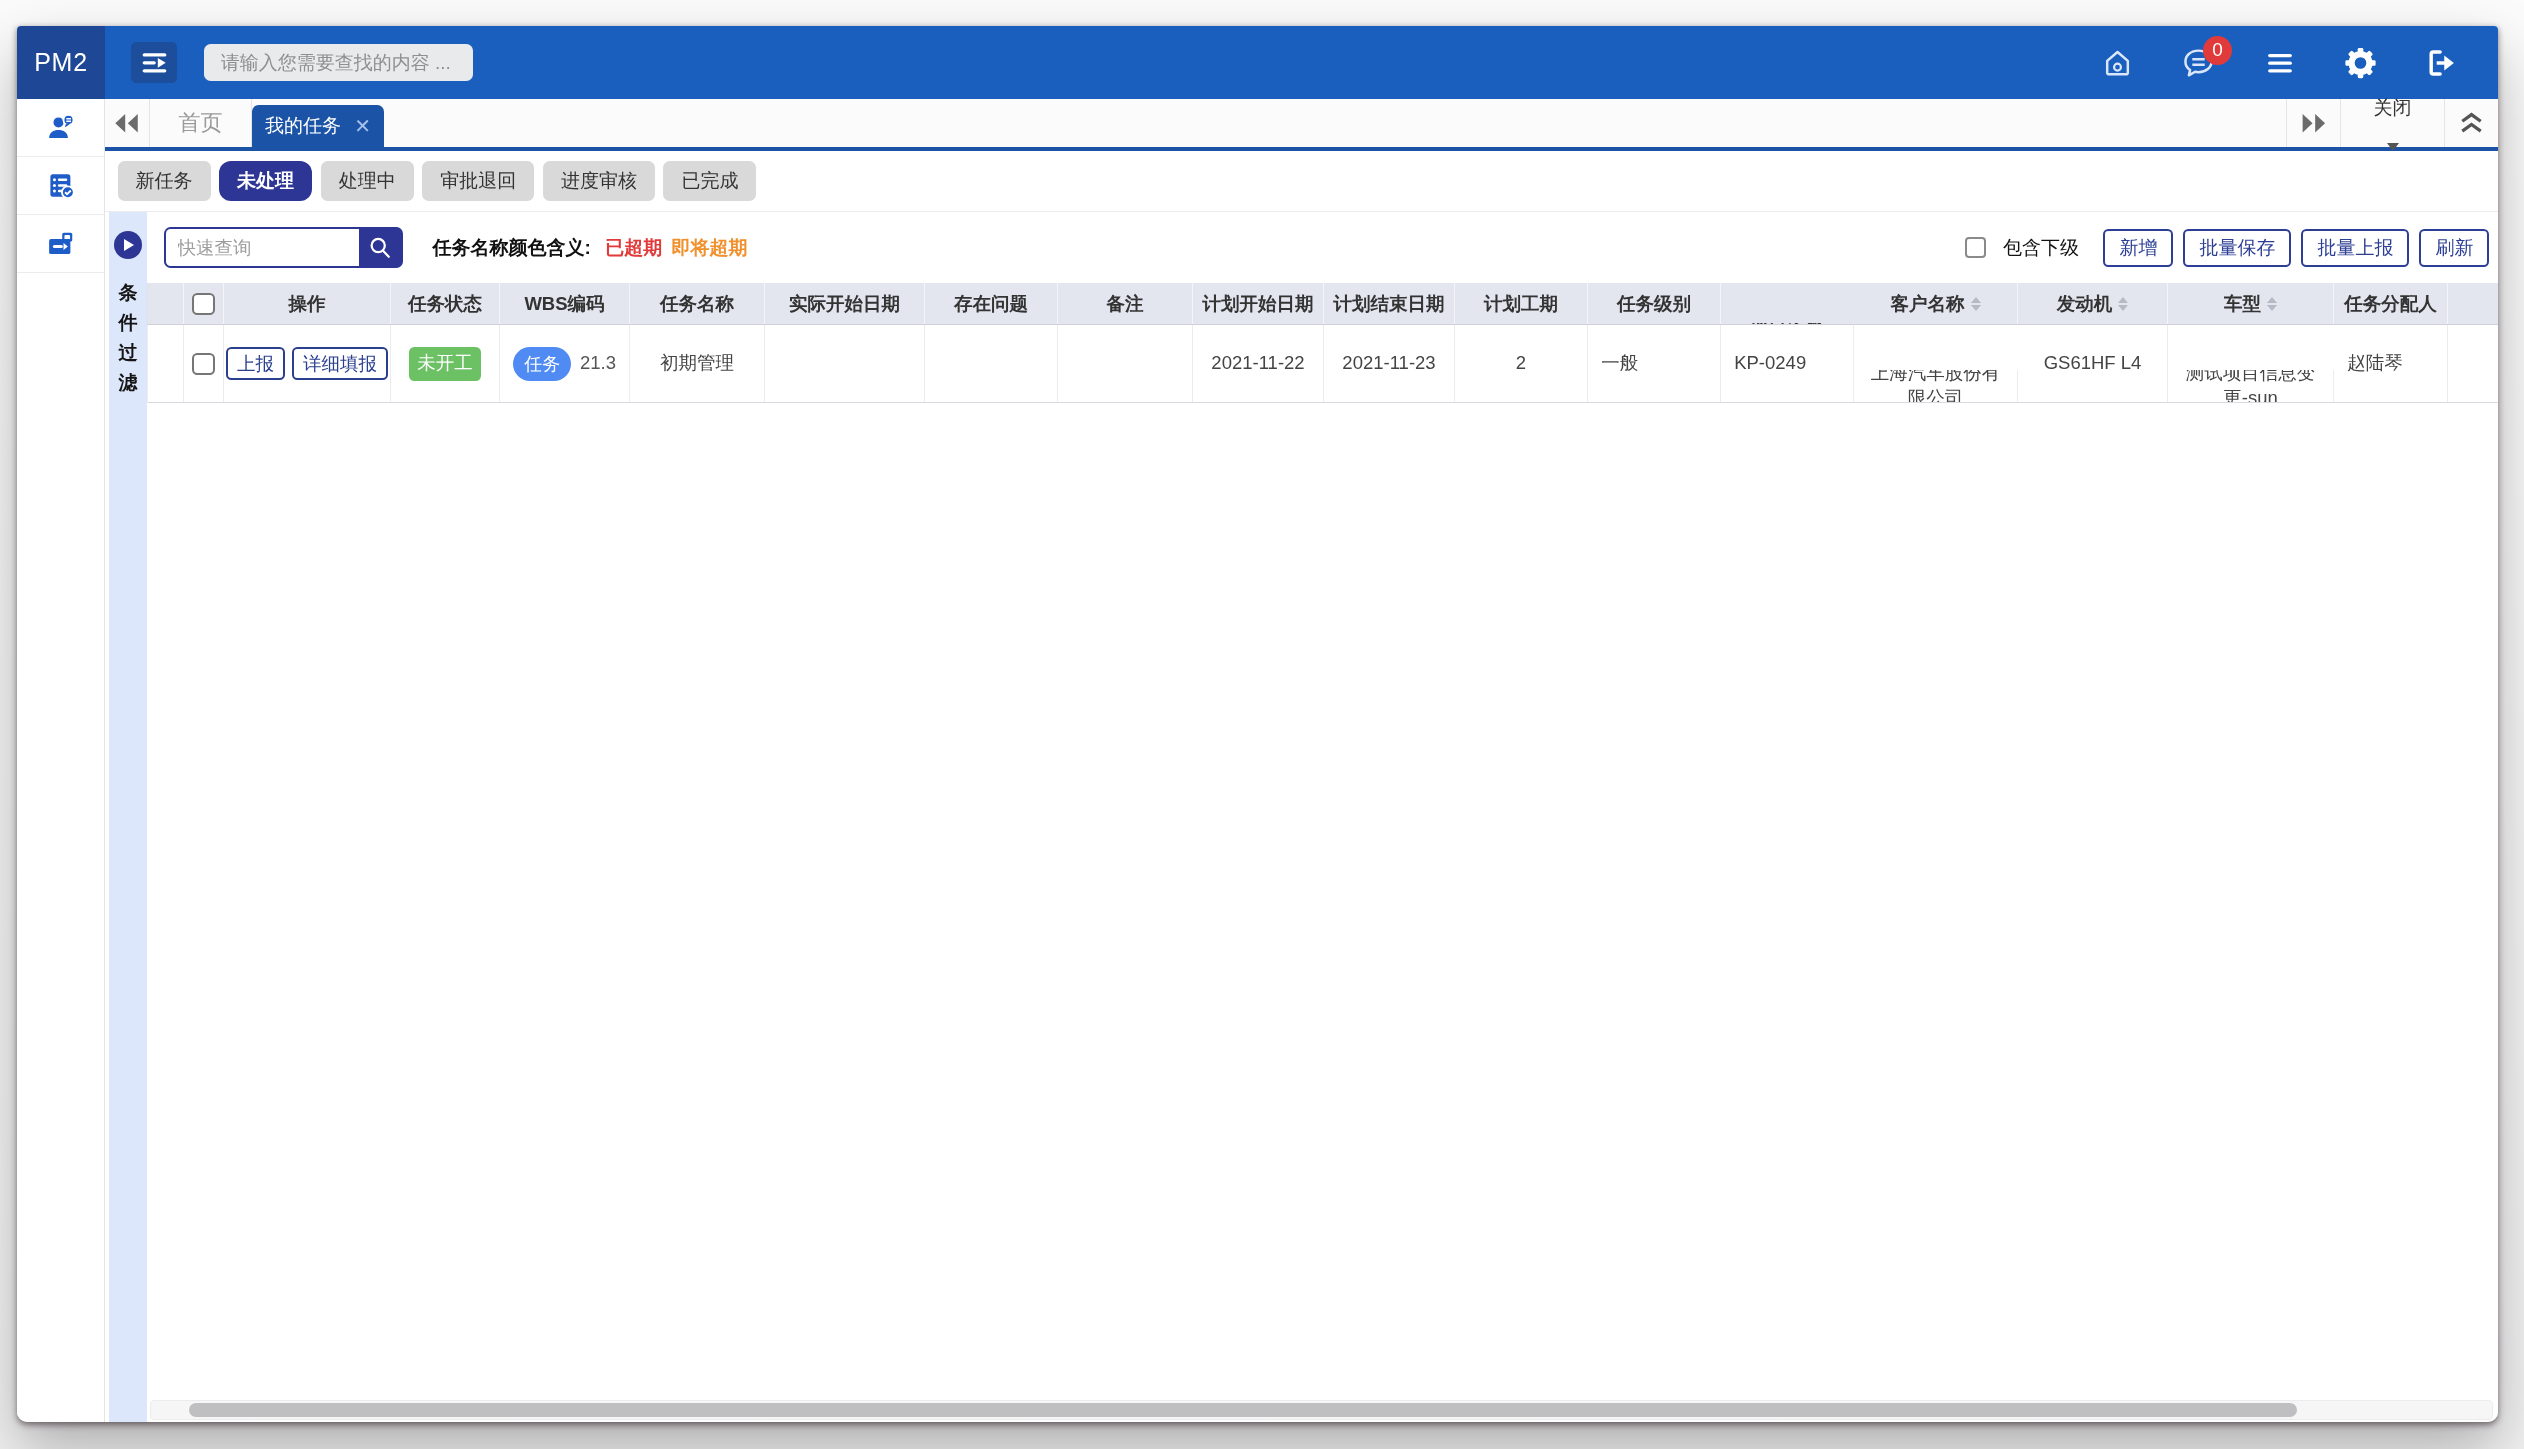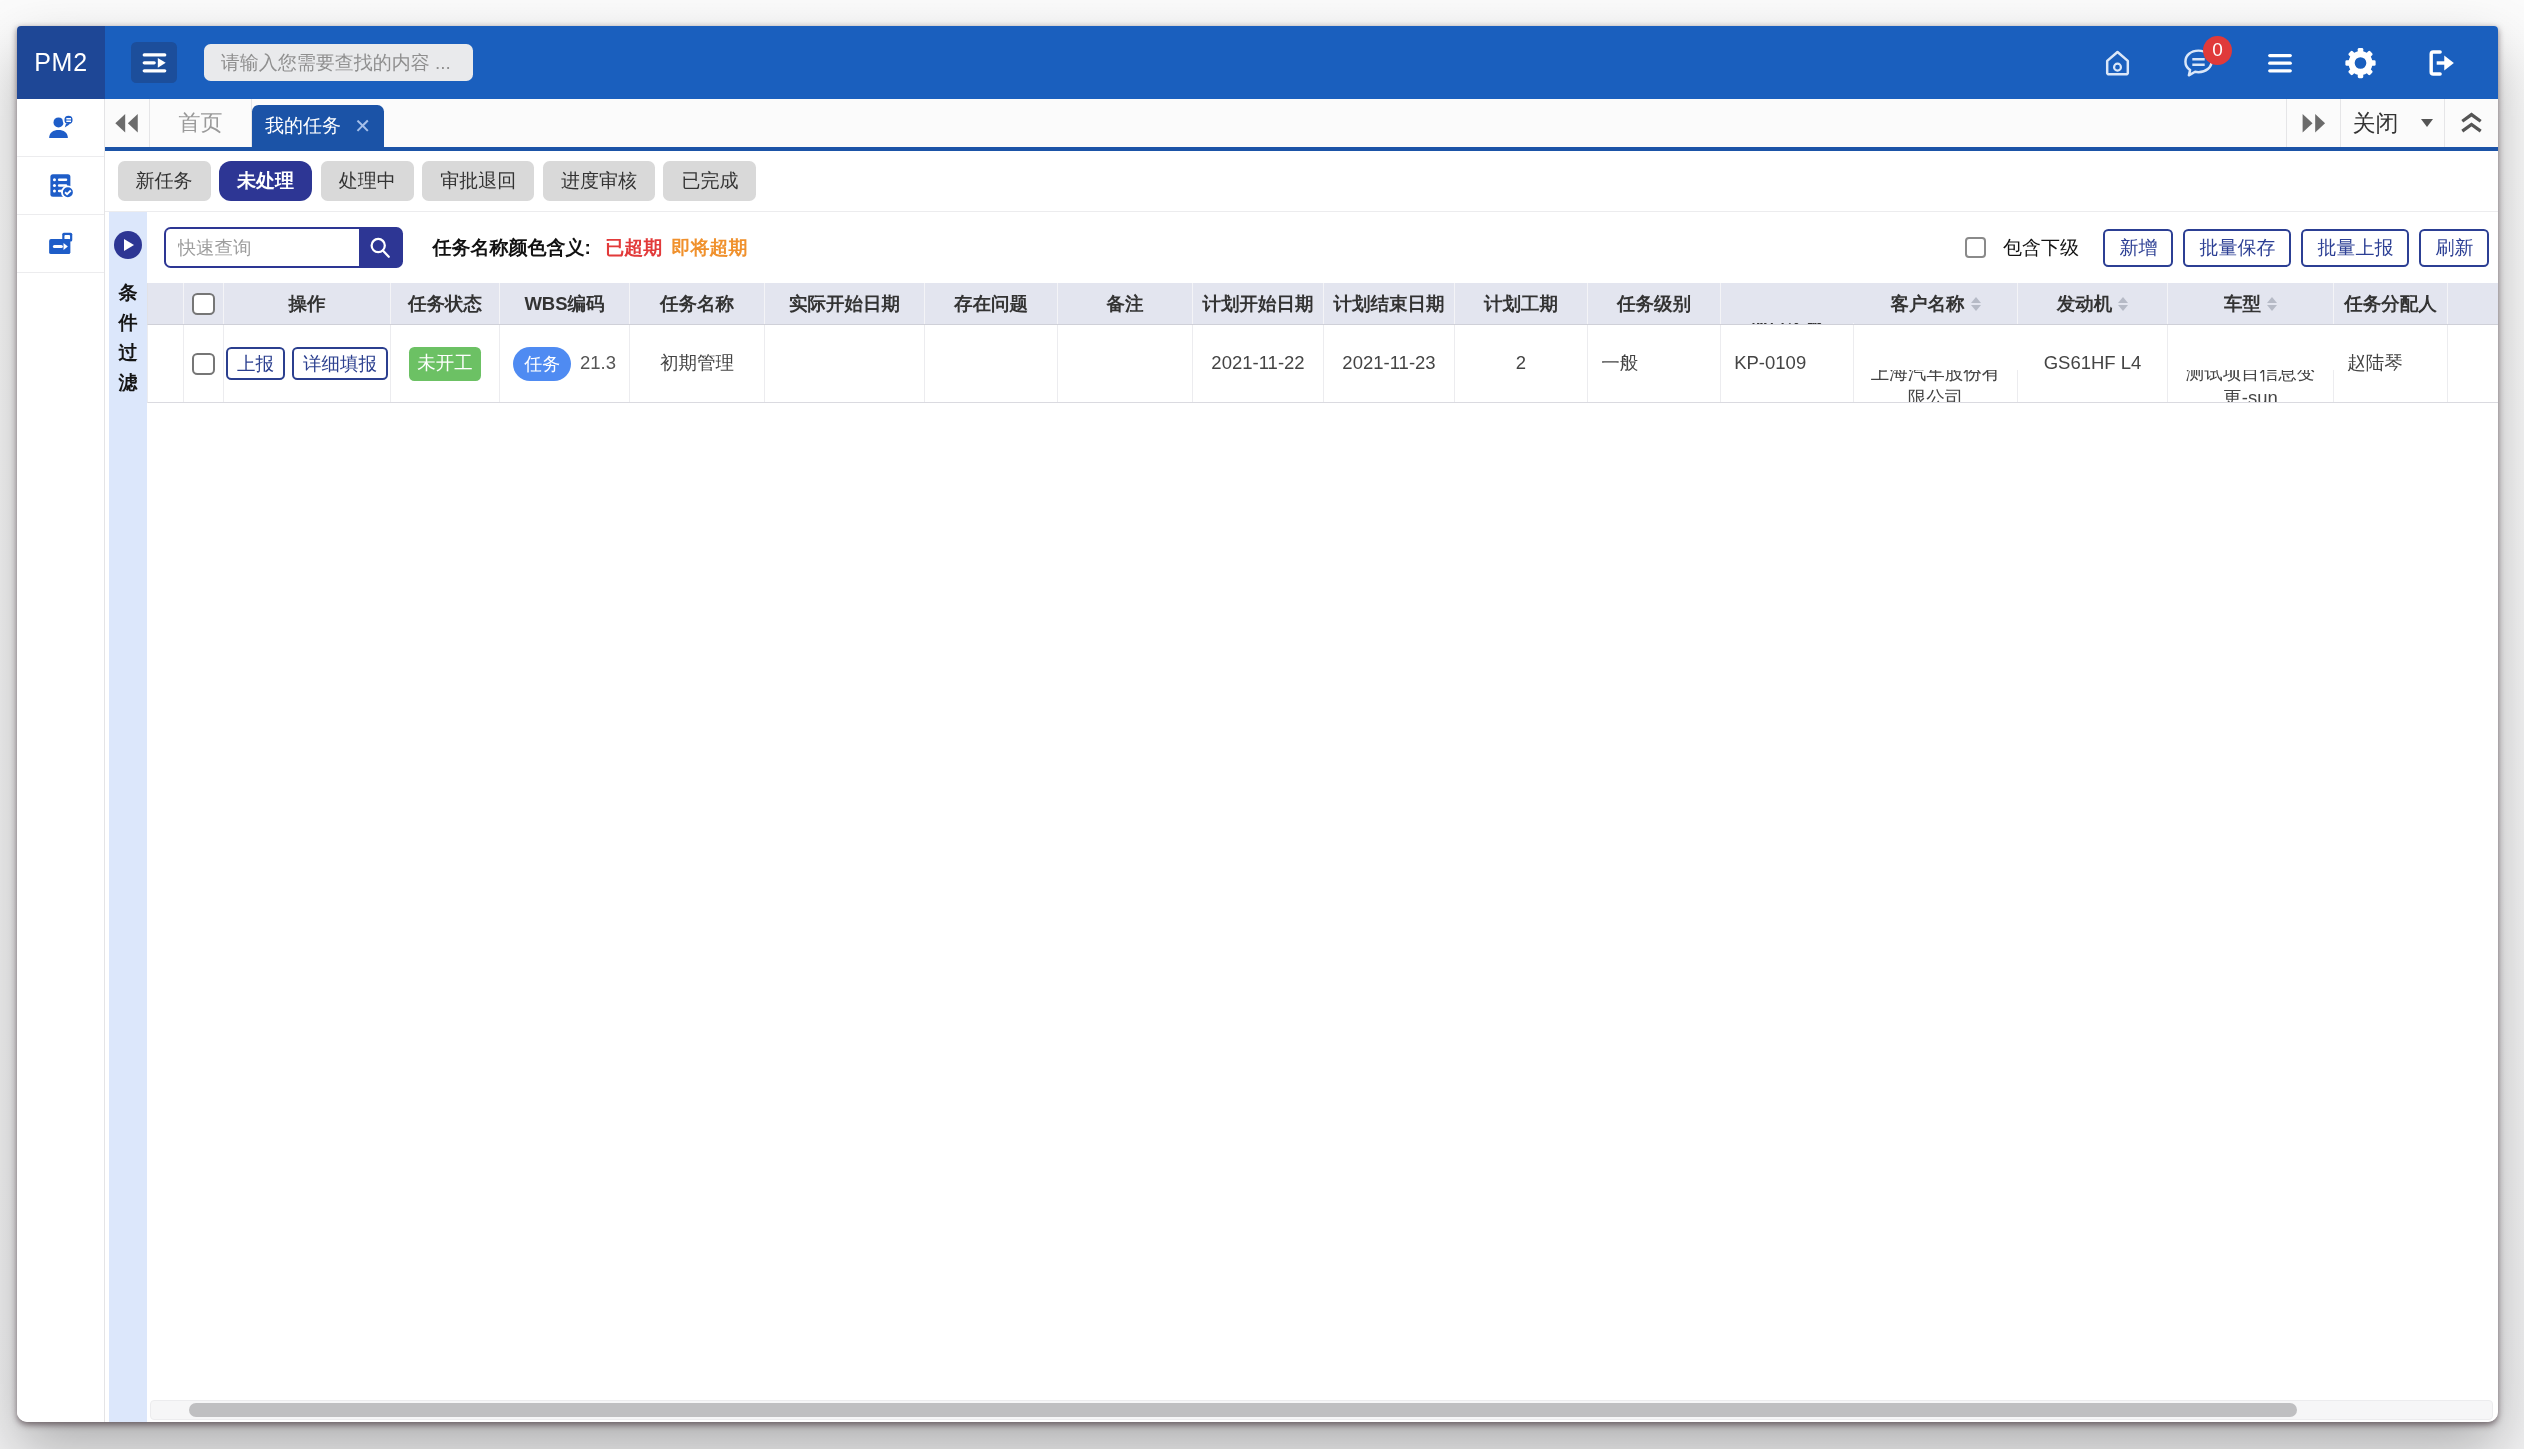--- a/index.html
+++ b/index.html
@@ -59,21 +59,21 @@
   .tab-seg { display:flex; align-items:center; justify-content:center; }
   .tab-chev { width:45px; border-right:1.3px solid #e5e5e7; cursor:pointer; }
   .tab-home { width:102px; border-right:1.3px solid #e5e5e7; color:#9a9a9a; font-size:22px; cursor:pointer; }
   .tab-active {
     width:132px; margin-top:5.3px; background:#1b53a7; color:#fff; font-size:19px;
     border-radius:6.6px 6.6px 0 0; gap:13.2px; cursor:pointer;
   }
   .tab-close { color:#a6c0ea; font-size:20px; line-height:1; cursor:pointer; }
   .tab-spacer { flex:1; }
   .tab-right { width:54px; border-left:1.3px solid #e5e5e7; cursor:pointer; }
-  .tab-closemenu { width:104px; border-left:1.3px solid #e5e5e7; color:#333; font-size:23px; gap:22px; cursor:pointer; }
+  .tab-closemenu { width:104px; border-left:1.3px solid #e5e5e7; color:#333; font-size:19px; gap:22px; cursor:pointer;flex-direction:column; }
   .caret-down { width:0; height:0; border-left:6.6px solid transparent; border-right:6.6px solid transparent; border-top:8.6px solid #555; }
 
   
   .filter-row {
     height:61px; flex:none; background:#fff; border-bottom:1.3px solid #ececee;
     display:flex; align-items:center; gap:8.6px; padding-left:12.5px;
   }
   .fbtn {
     height:40px; padding:0 18px; border:none; border-radius:6.6px;
     background:#d9d9d9; color:#333; font-size:19px; font-family:Liberation Serif, serif; cursor:pointer;
@@ -448,21 +448,21 @@
                   <div class="gcell" style="width: 131px;">
                     <span>2021-11-23</span>
                   </div>
                   <div class="gcell" style="width: 133px;">
                     <span>2</span>
                   </div>
                   <div class="gcell align-left" style="width: 133px;">
                     <span>一般</span>
                   </div>
                   <div class="gcell align-left" style="width: 133px;">
-                    <span>KP-0109</span>
+                    <span>KP-0249</span>
                   </div>
                   <div class="gcell cell-2line" style="width: 164px;">
                     <span>上海汽车股份有限公司</span>
                   </div>
                   <div class="gcell" style="width: 150px;">
                     <span>GS61HF L4</span>
                   </div>
                   <div class="gcell cell-2line" style="width: 166px;">
                     <span>测试项目信息变更-sun</span>
                   </div>

